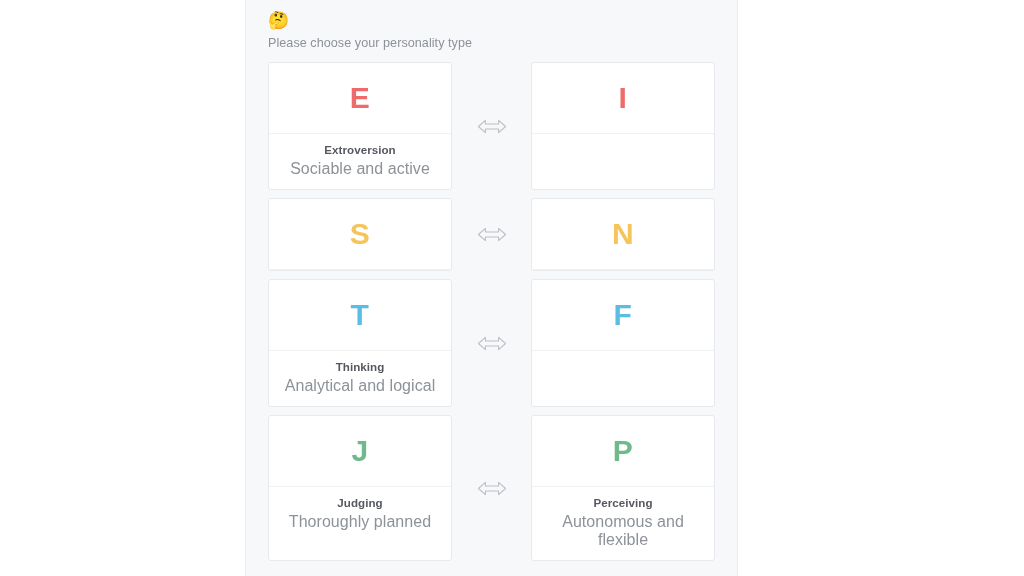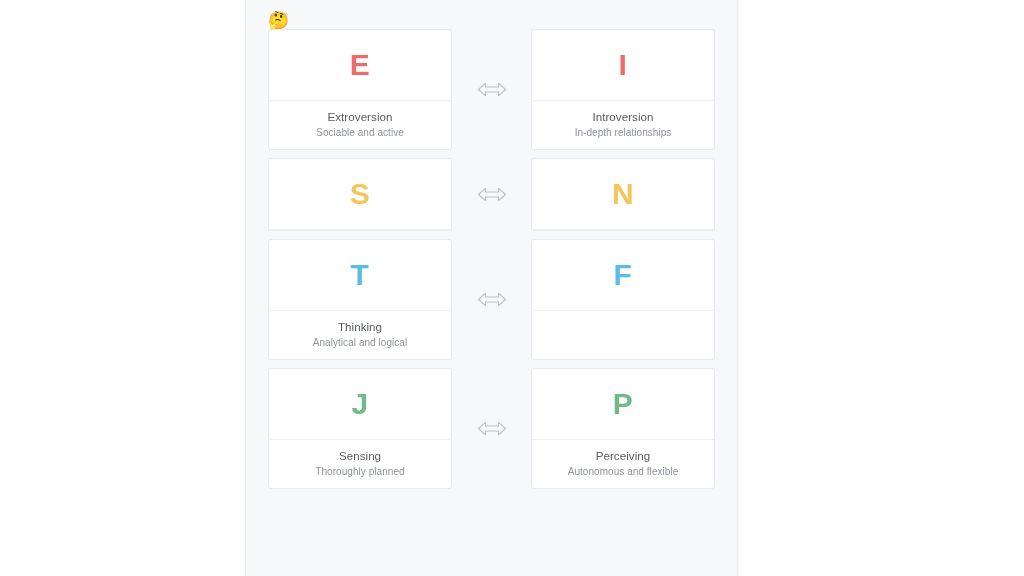--- a/index.html
+++ b/index.html
@@ -80,26 +80,26 @@
     line-height:1;
     letter-spacing:0.5px;
   }
 
   .card-text-area {
     padding:9px 6px 11px 6px;
     text-align:center;
   }
   .card-title {
     font-size:11.6px;
-    font-weight:400;
+    font-weight:700;
     color:#55595f;
     letter-spacing:0.05px;
   }
   .card-sub {
-    font-size:10px;
+    font-size:16px;
     color:#8d9298;
     margin-top:4px;
     letter-spacing:0.05px;
   }
 
   
   .arrow-cell {
     width:77px;
     display:flex;
     align-items:center;
@@ -112,20 +112,21 @@
 <body>
 
 <div id="app">
 
   <div class="panel">
 
     <div class="page-title">
       <span class="title-emoji">🤔</span>
     </div>
 
+    <div class="page-subtitle">Please choose your personality type</div>
 
     <div class="rows">
         <div class="pair-row">
           <div class="card">
             <div class="card-letter-area">
               <div class="card-letter" style="color: rgb(239, 107, 107);">E</div>
             </div>
             <div class="card-text-area">
               <div class="card-title">Extroversion</div>
               <div class="card-sub">Sociable and active</div>
@@ -133,24 +134,20 @@
           </div>
           <div class="arrow-cell">
             <svg width="30" height="15" viewBox="0 0 30 15" aria-hidden="true">
               <path d="M8.4 1.3 L1.4 7.5 L8.4 13.7 L8.4 10.0 L21.6 10.0 L21.6 13.7 L28.6 7.5 L21.6 1.3 L21.6 5.0 L8.4 5.0 Z" fill="none" stroke="#bcbfc4" stroke-width="1.1" stroke-linejoin="round"></path>
             </svg>
           </div>
           <div class="card">
             <div class="card-letter-area">
               <div class="card-letter" style="color: rgb(239, 107, 107);">I</div>
             </div>
-            <div class="card-text-area">
-              <div class="card-title">Introversion</div>
-              <div class="card-sub">In-depth relationships</div>
-            </div>
           </div>
         </div>
         <div class="pair-row">
           <div class="card">
             <div class="card-letter-area">
               <div class="card-letter" style="color: rgb(245, 196, 90);">S</div>
             </div>
           </div>
           <div class="arrow-cell">
             <svg width="30" height="15" viewBox="0 0 30 15" aria-hidden="true">
@@ -183,21 +180,21 @@
               <div class="card-letter" style="color: rgb(91, 188, 228);">F</div>
             </div>
           </div>
         </div>
         <div class="pair-row">
           <div class="card">
             <div class="card-letter-area">
               <div class="card-letter" style="color: rgb(111, 185, 138);">J</div>
             </div>
             <div class="card-text-area">
-              <div class="card-title">Sensing</div>
+              <div class="card-title">Judging</div>
               <div class="card-sub">Thoroughly planned</div>
             </div>
           </div>
           <div class="arrow-cell">
             <svg width="30" height="15" viewBox="0 0 30 15" aria-hidden="true">
               <path d="M8.4 1.3 L1.4 7.5 L8.4 13.7 L8.4 10.0 L21.6 10.0 L21.6 13.7 L28.6 7.5 L21.6 1.3 L21.6 5.0 L8.4 5.0 Z" fill="none" stroke="#bcbfc4" stroke-width="1.1" stroke-linejoin="round"></path>
             </svg>
           </div>
           <div class="card">
             <div class="card-letter-area">

